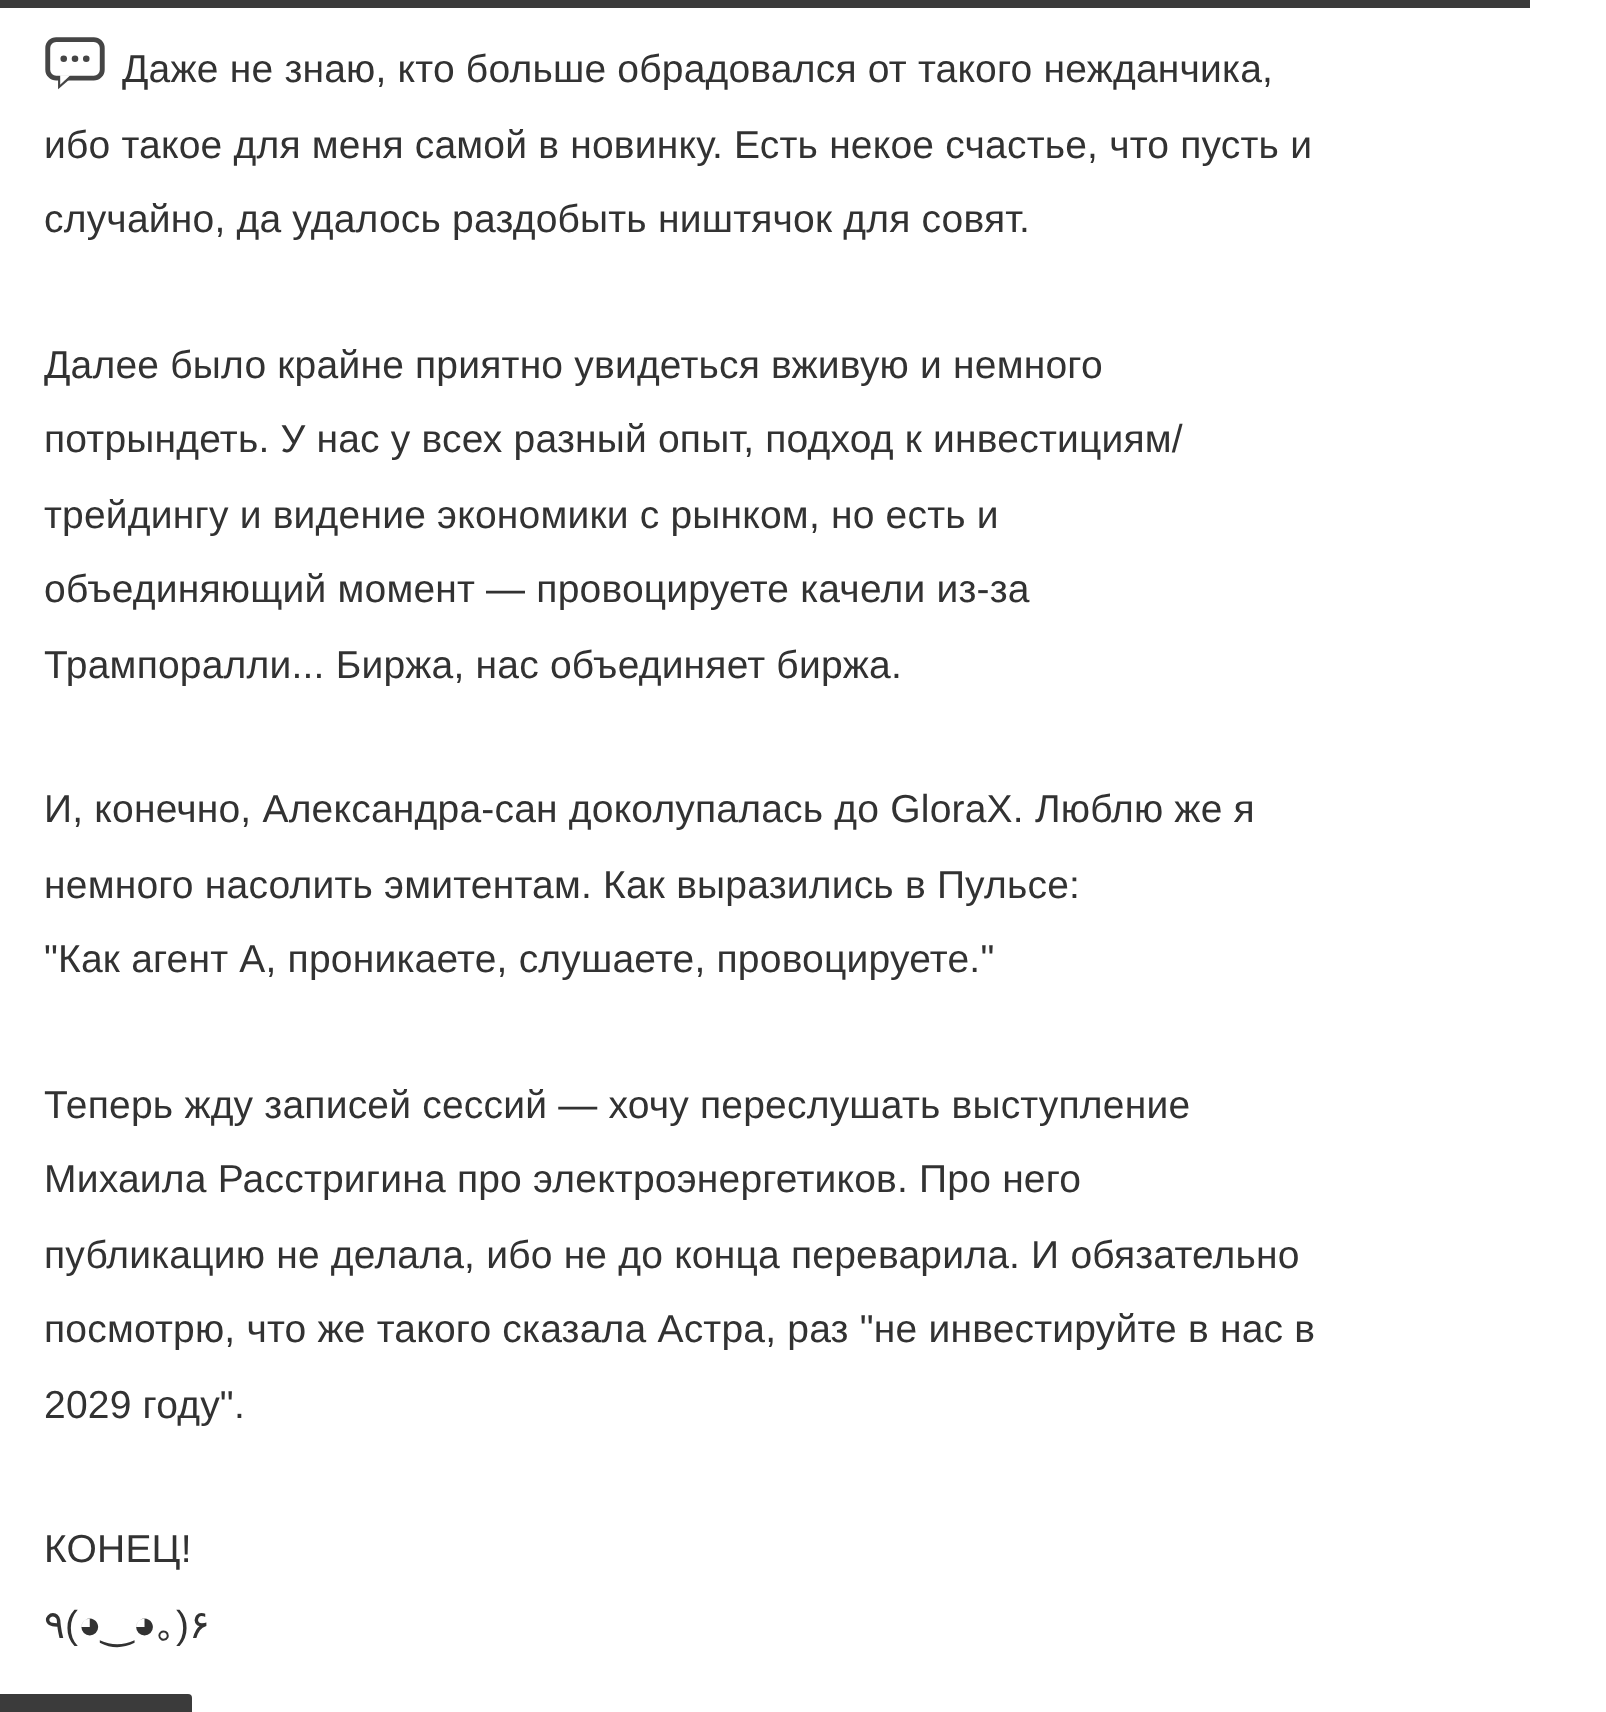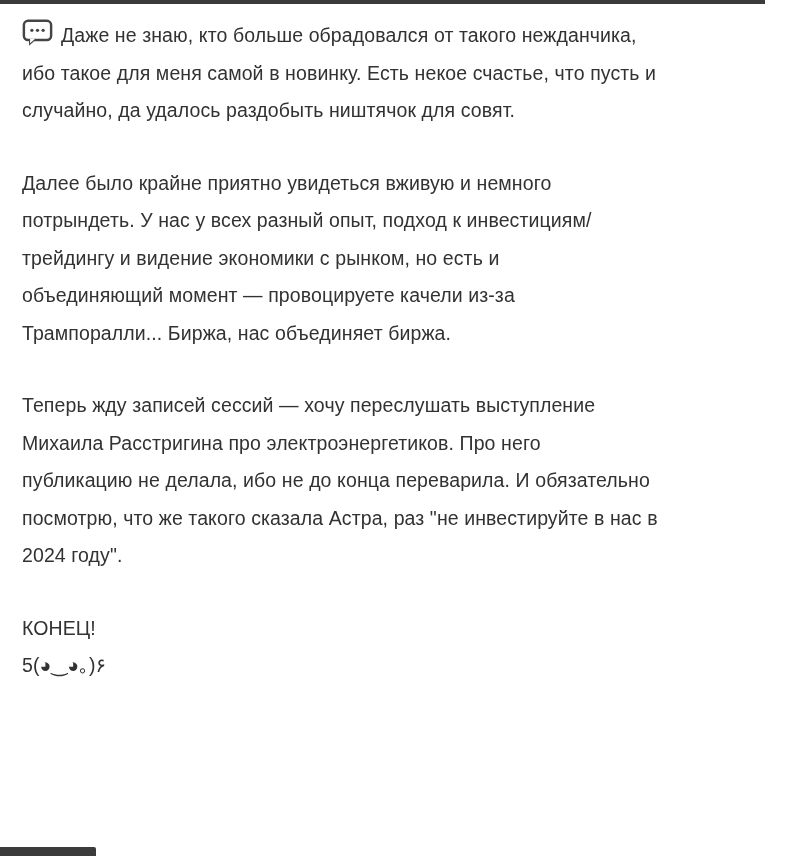--- a/index.html
+++ b/index.html
@@ -76,31 +76,36 @@
     </p>
 
     <p class="para">
       <span class="para-text">Далее было крайне приятно увидеться вживую и немного
 потрындеть. У нас у всех разный опыт, подход к инвестициям/
 трейдингу и видение экономики с рынком, но есть и
 объединяющий момент — провоцируете качели из-за
 Трампоралли... Биржа, нас объединяет биржа.</span>
     </p>
 
+    <p class="para">
+      <span class="para-text">И, конечно, Александра-сан доколупалась до GloraX. Люблю же я
+немного насолить эмитентам. Как выразились в Пульсе:
+"Как агент А, проникаете, слушаете, провоцируете."</span>
+    </p>
 
     <p class="para">
       <span class="para-text">Теперь жду записей сессий — хочу переслушать выступление
 Михаила Расстригина про электроэнергетиков. Про него
 публикацию не делала, ибо не до конца переварила. И обязательно
 посмотрю, что же такого сказала Астра, раз "не инвестируйте в нас в
-2024 году".</span>
+2029 году".</span>
     </p>
 
     <p class="para">
       <span class="para-text">КОНЕЦ!
-5(◕‿◕｡)۶</span>
+٩(◕‿◕｡)۶</span>
     </p>
 
   </div>
 
   <div class="bottom-edge-fragment"></div>
 
 </div>
 
 </body></html>

